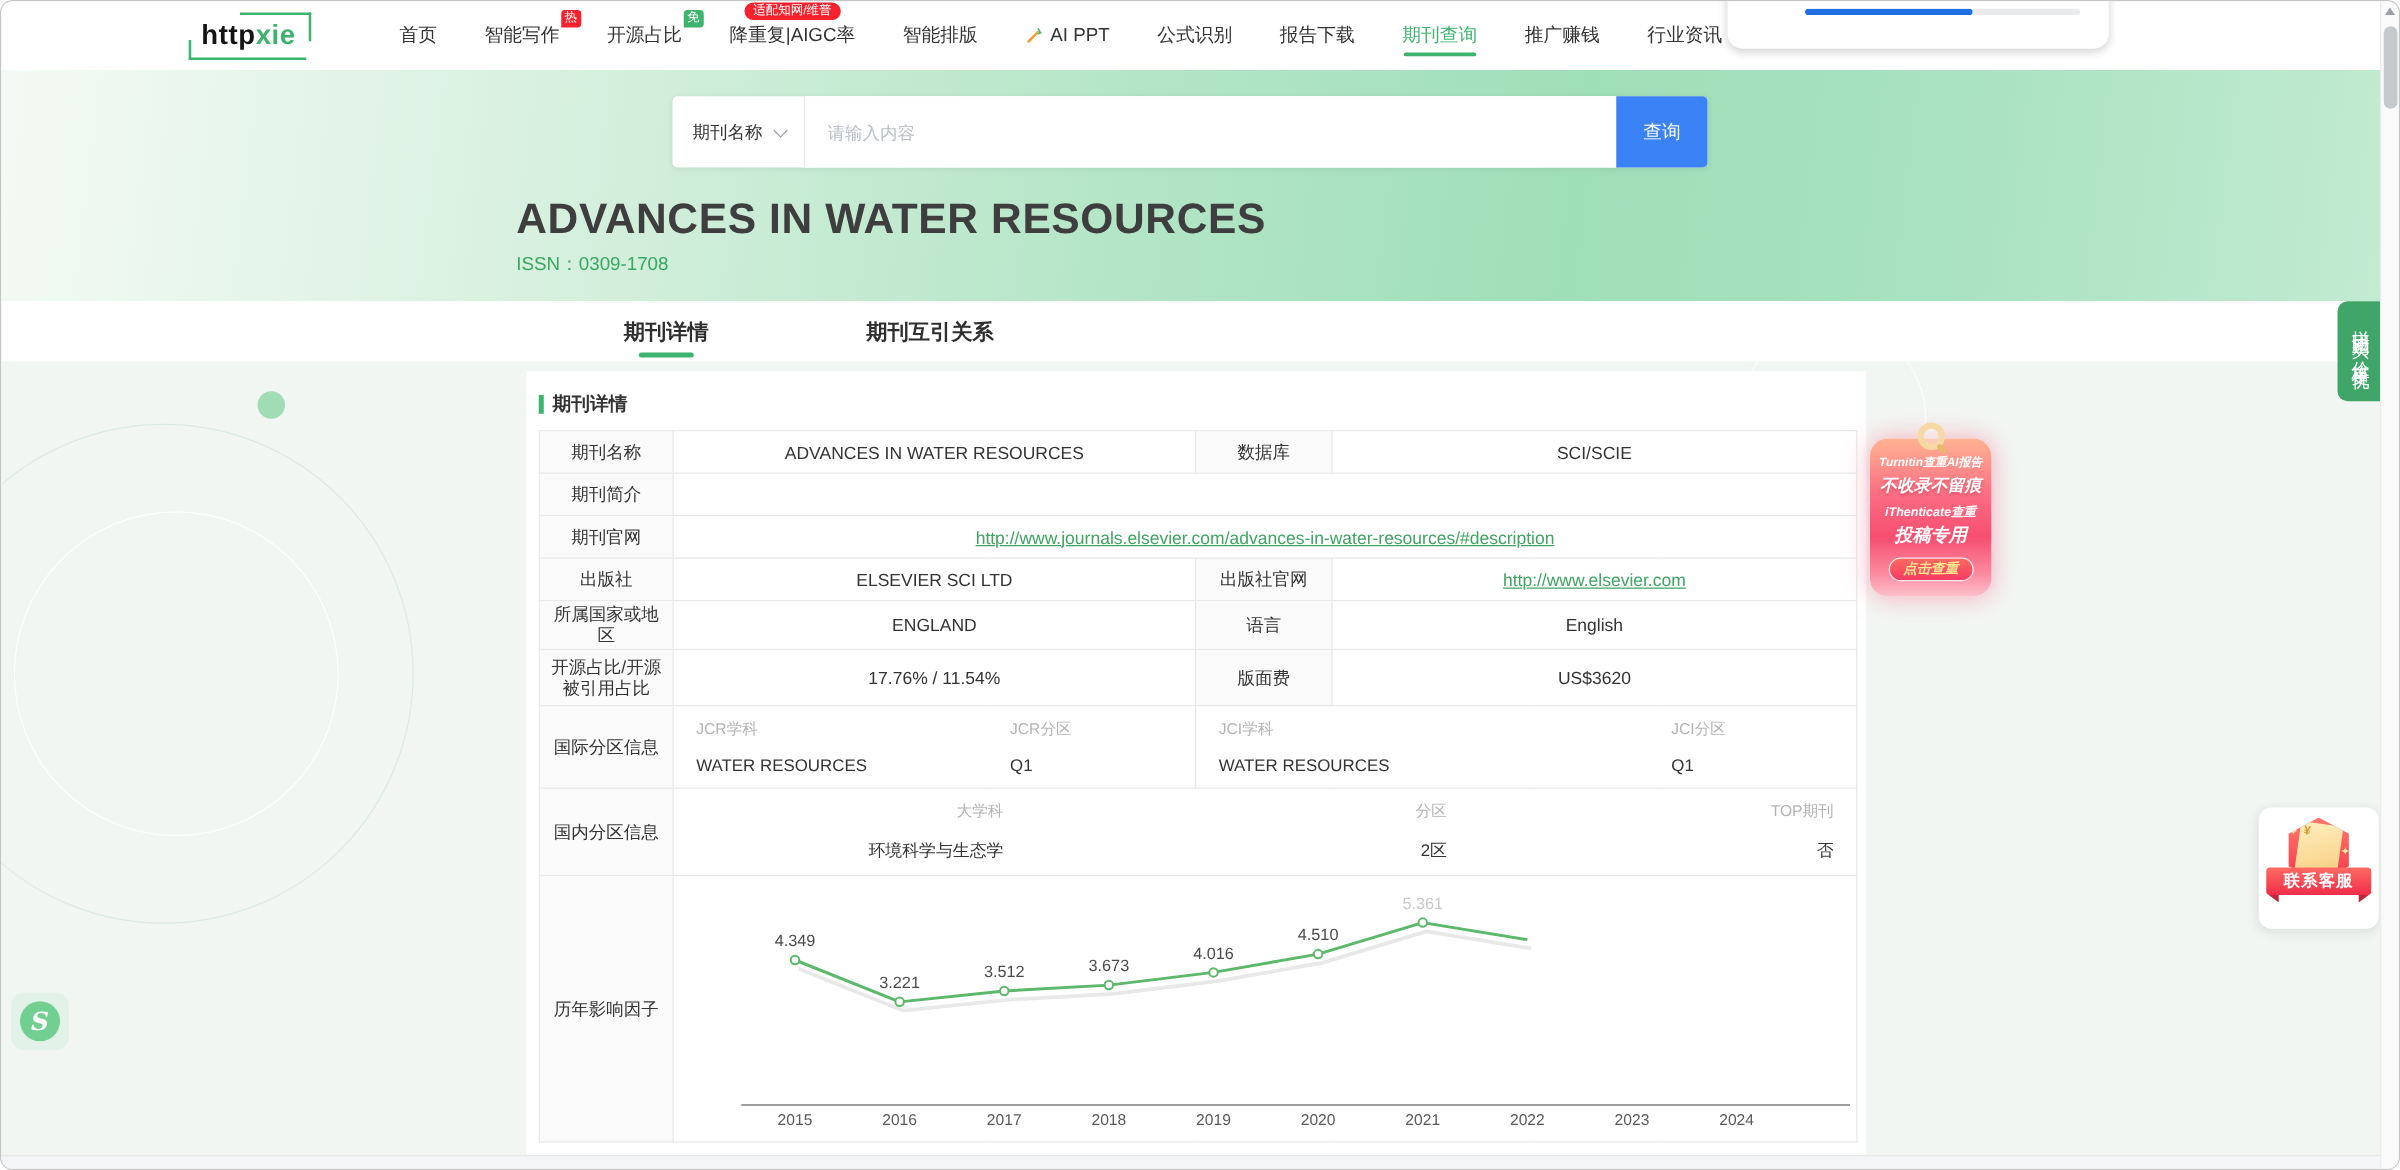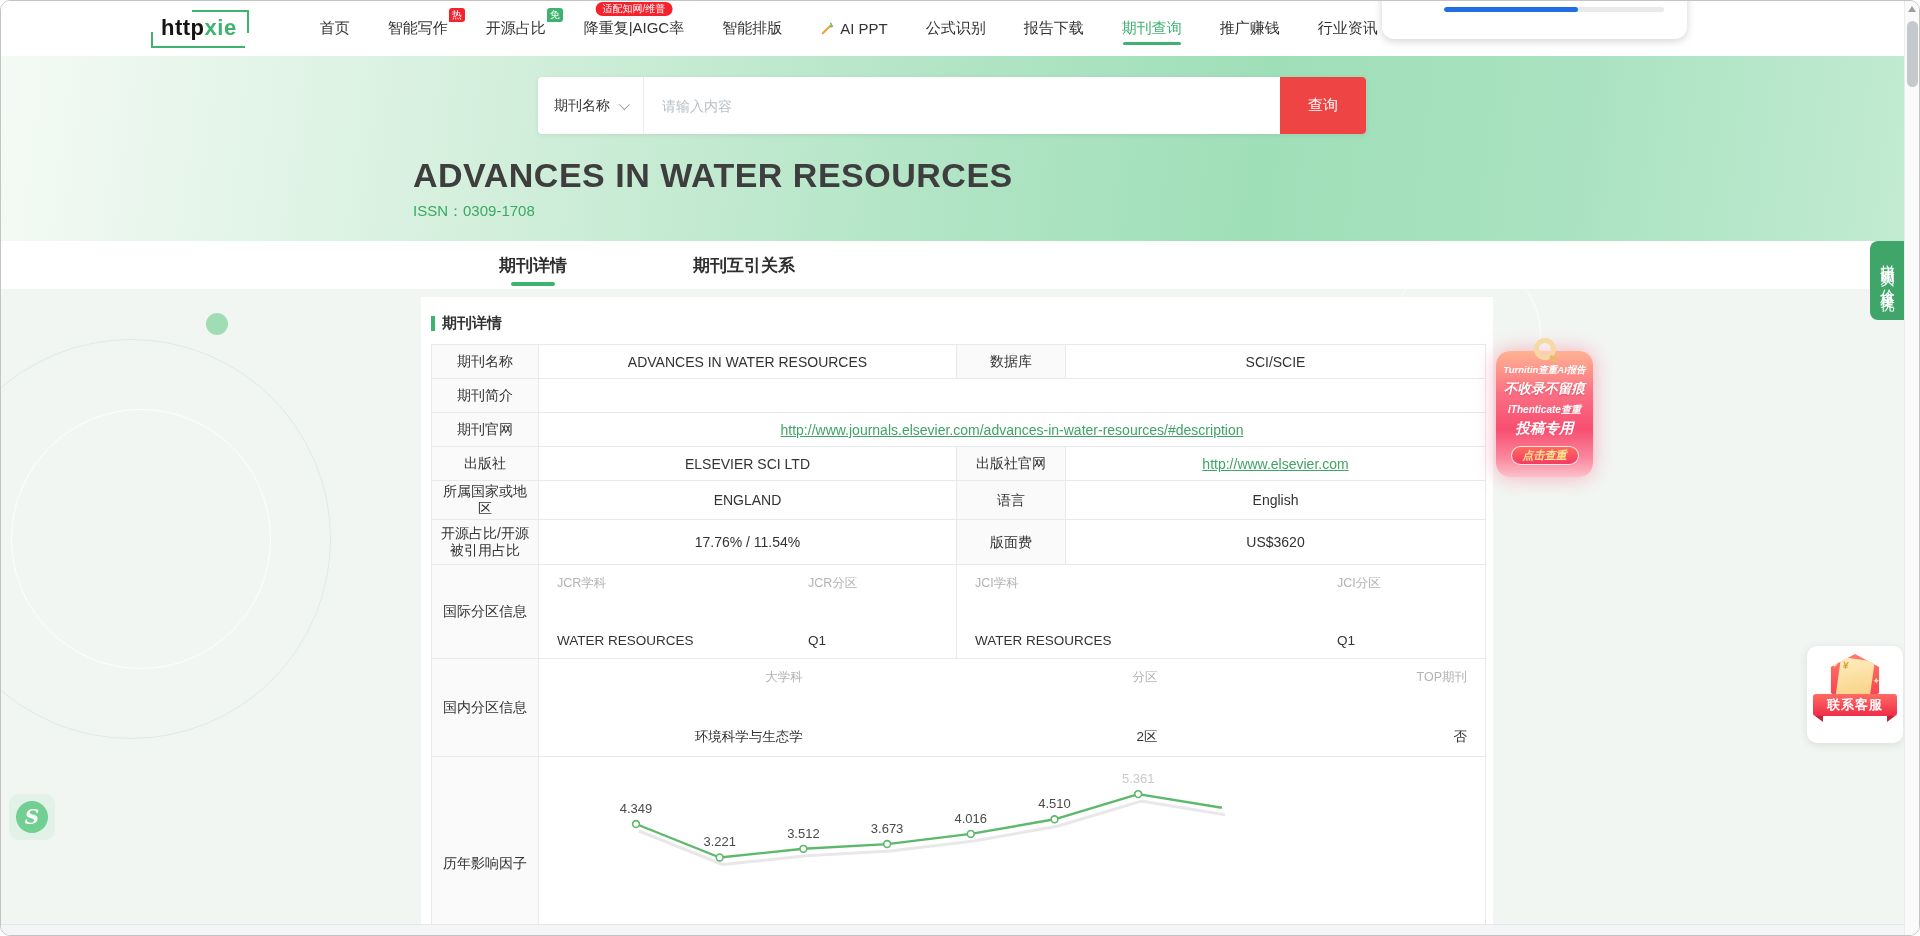--- a/index.html
+++ b/index.html
@@ -30,21 +30,21 @@
   .avatar i { position:absolute; width:7px; height:2px; background:#8a6a3a; border-radius:2px; }
 
   
   .hero { position:absolute; top:55px; left:0; right:15px; height:185px;
     background:linear-gradient(97deg,#f4faf5 0%,#d6f0de 24%,#b3e5c6 48%,#9fdfb8 66%,#a9e2c0 82%,#c2ebd2 100%); }
   .search-bar { position:absolute; left:537px; top:21px; width:828px; height:57px; background:#fff; border-radius:4px; display:flex; align-items:stretch; box-shadow:0 1px 5px rgba(0,0,0,.08); }
   .search-cat { width:106px; display:flex; align-items:center; justify-content:center; gap:9px; font-size:14px; color:#333; border-right:1px solid #ececec; cursor:pointer; }
   .chev { width:8px; height:8px; border-right:1.5px solid #9aa0a6; border-bottom:1.5px solid #9aa0a6; transform:rotate(45deg) translateY(-2px); }
   .search-input { flex:1; border:none; outline:none; padding:0 18px; font-size:14px; color:#333; }
   .search-input::placeholder { color:#b9bfc6; }
-  .search-btn { width:86px; background:#ef4444; color:#fff; font-size:15px; border:none; border-radius:0 4px 4px 0; cursor:pointer; }
+  .search-btn { width:73px; background:#3b82f6; color:#fff; font-size:15px; border:none; border-radius:0 4px 4px 0; cursor:pointer; }
   .hero-title { position:absolute; left:412px; top:100px; font-size:34px; font-weight:700; color:#3e3e3e; letter-spacing:.5px; }
   .hero-issn { position:absolute; left:412px; top:146px; font-size:15px; color:#3aa863; }
 
   
   .tabbar { position:absolute; top:240px; left:0; right:15px; height:48px; background:#fff; display:flex; padding-left:480px; z-index:2; }
   .tab { position:relative; display:flex; align-items:center; height:48px; padding:0 18px; margin-right:90px; font-size:17px; font-weight:700; color:#2e2e2e; cursor:pointer; }
   .tab-underline { position:absolute; bottom:3px; left:50%; transform:translateX(-50%); width:44px; height:4px; background:#3eb370; border-radius:2px; }
 
   
   .content { position:absolute; top:288px; bottom:11px; left:0; right:15px; background:#f2f6f3; overflow:hidden; }
@@ -60,21 +60,21 @@
   .section-title { font-size:15px; font-weight:700; color:#333; }
 
   table.detail { margin-left:10px; width:1054px; border-collapse:collapse; table-layout:fixed; }
   table.detail td { border:1px solid #e9e9e9; text-align:center; font-size:14px; color:#333; padding:2px 6px; }
   td.lbl { background:#fafafa; color:#a3a3a3; font-size:13px; line-height:17px; }
   td.lblw { background:#fff; color:#a3a3a3; font-size:13px; }
   tr.h34 { height:34px; } tr.h45 { height:45px; } tr.h61 { height:61px; } tr.h62 { height:62px; }
   a.glink { color:#3fa463; text-decoration:underline; font-size:14px; cursor:pointer; }
   .part-grid { display:grid; grid-template-columns:1fr 130px; row-gap:13px; padding:10px 18px; text-align:left; }
   .part-h { font-size:12.5px; color:#b3b3b3; }
-  .part-v { font-size:13.5px; color:#333;margin-top:28px; }
+  .part-v { font-size:13.5px; color:#333; }
   .dom-grid { display:grid; grid-template-columns:27% 39% 34%; row-gap:14px; padding:10px 18px; text-align:right; }
   td.chart-cell { padding:0; height:210px; }
   #if-chart { width:947px; height:208px; }
 
   
   .group-buy { position:absolute; right:15px; top:240px; width:34px; padding:12px 0 10px; background:#3fa569; border-radius:8px 0 0 8px; color:#fff; display:flex; flex-direction:column; align-items:center; cursor:pointer; z-index:10; }
   .vtext { writing-mode:vertical-rl; text-orientation:upright; font-size:14.5px; letter-spacing:3px; }
   .vgap { height:12px; }
   .hand { font-size:13px; margin-top:6px; }
 

